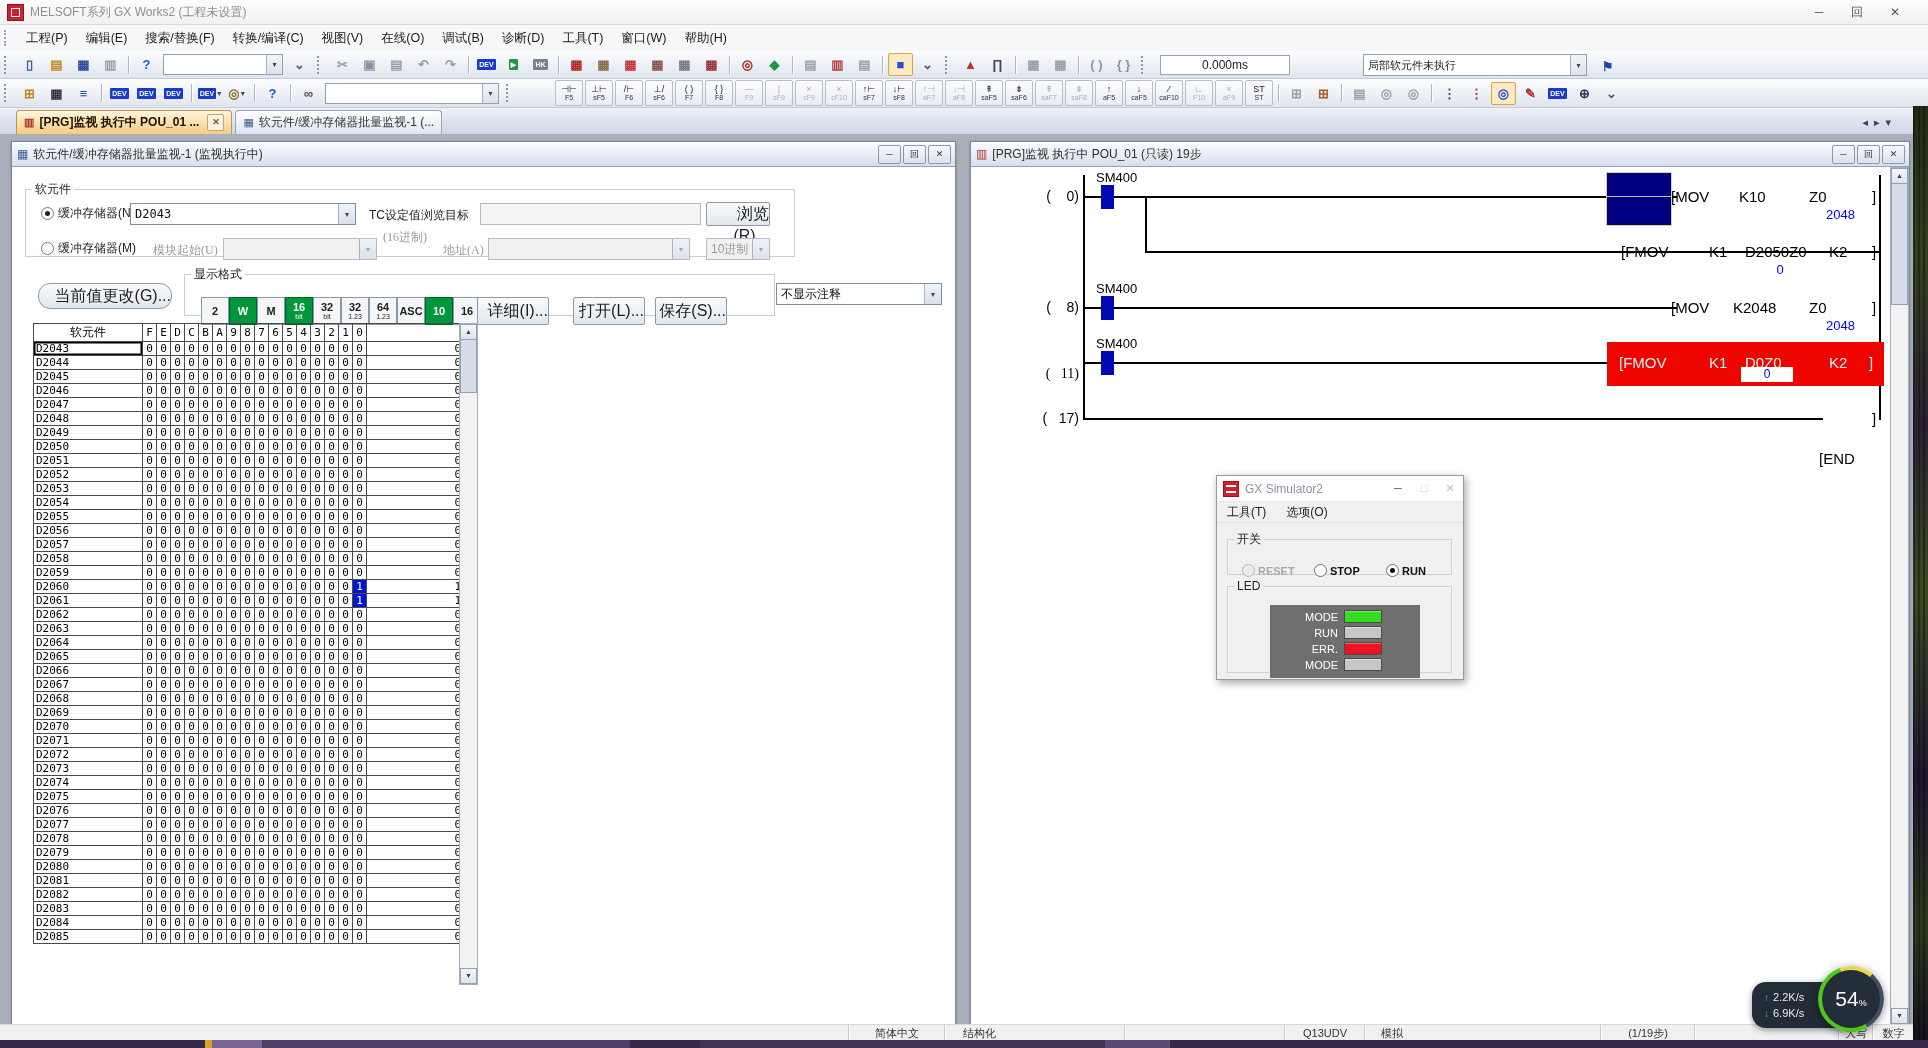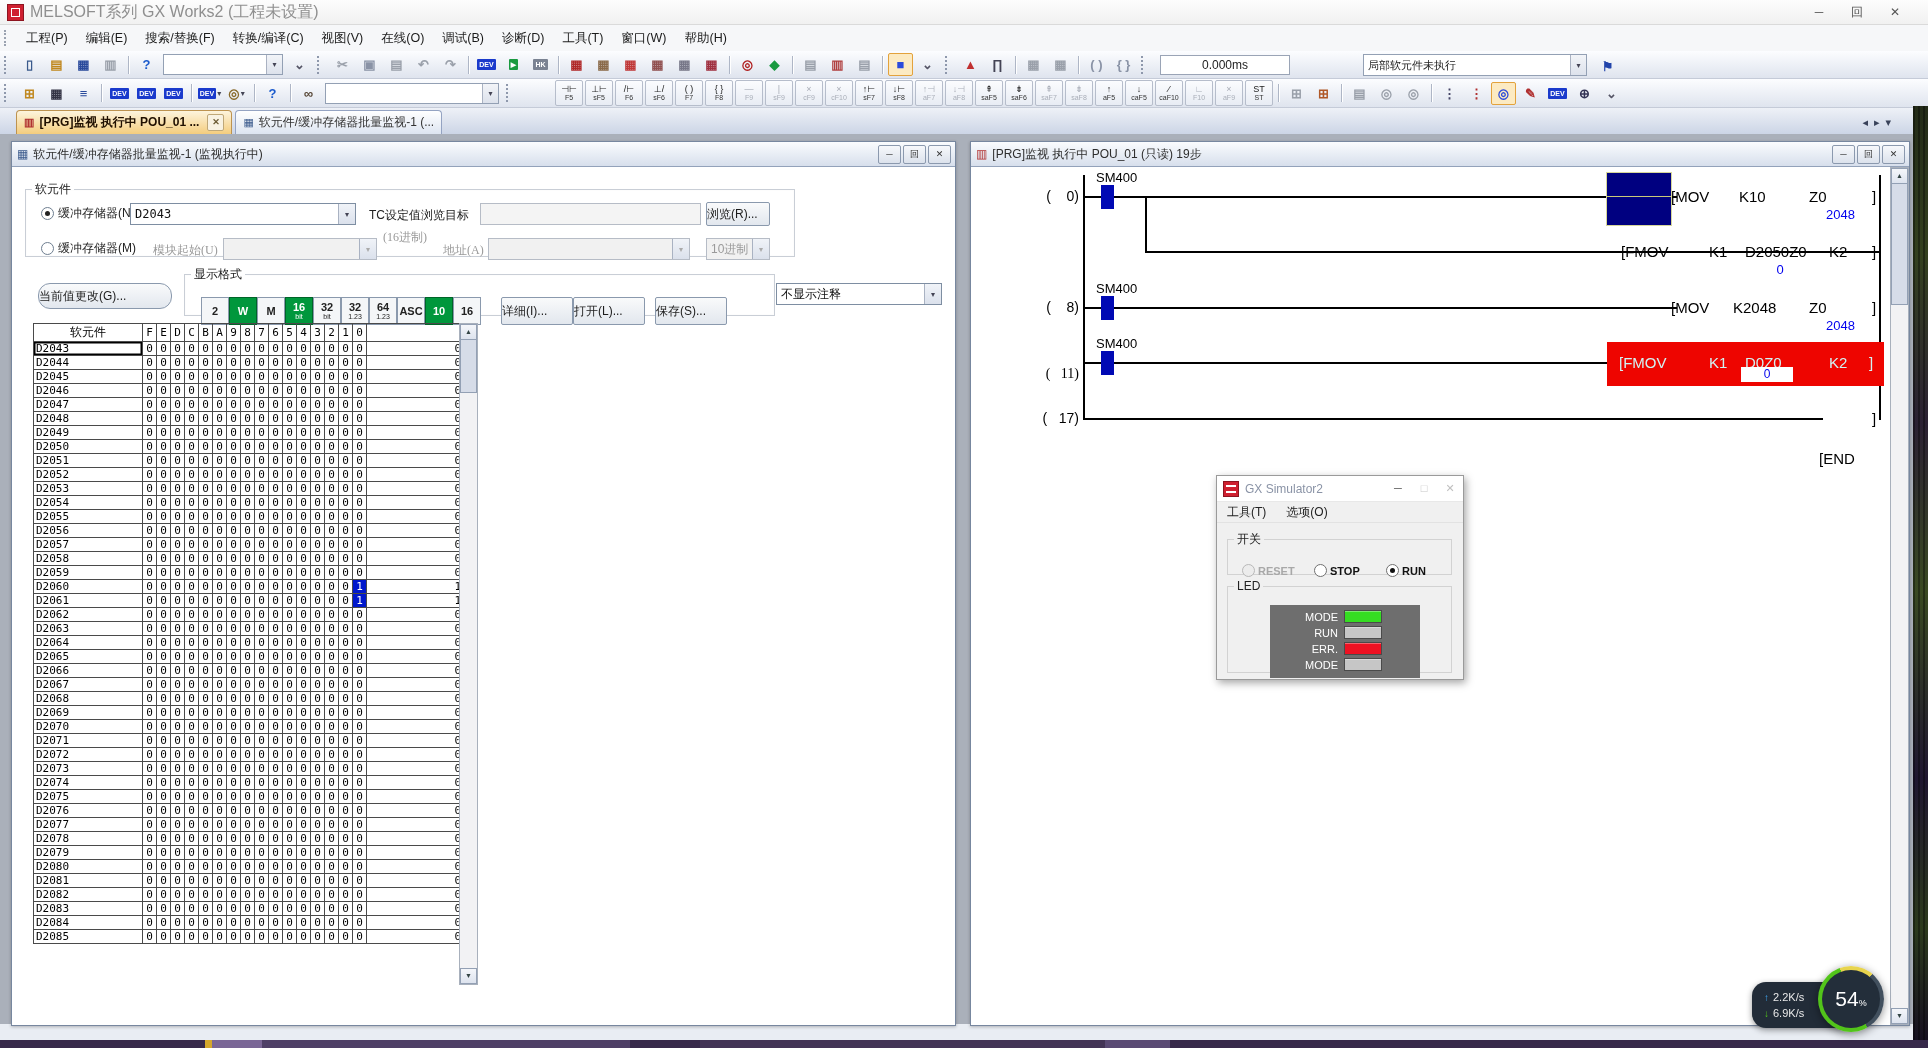--- a/index.html
+++ b/index.html
@@ -3,21 +3,21 @@
 <meta charset="utf-8">
 <style>
   html,body{margin:0;padding:0;}
   body{font-family:"Liberation Sans",sans-serif;background:#444;}
   #app{position:relative;width:1928px;height:1048px;background:#e9edf3;overflow:hidden;}
 
   
   .titlebar{position:absolute;left:0;top:0;width:1928px;height:24px;background:linear-gradient(#fdfdfd,#f1f1f1);border-bottom:1px solid #dadada;display:flex;align-items:center;}
   .app-icon{width:15px;height:15px;margin:0 6px 0 7px;background:#cf2030;border:1px solid #8d1420;position:relative;}
   .app-icon:before{content:"";position:absolute;left:3px;top:3px;right:3px;bottom:3px;border:1px solid #fff;}
-  .app-title{font-size:16px;color:#8f8f8f;}
+  .app-title{font-size:12px;color:#8f8f8f;}
   .win-ctrls{position:absolute;right:14px;top:0;height:24px;display:flex;}
   .win-ctrls span{width:38px;text-align:center;font-size:12px;color:#555;line-height:24px;}
   
   .menubar{position:absolute;left:0;top:25px;width:1928px;height:26px;background:#f6f7f9;display:flex;align-items:center;border-bottom:1px solid #e3e5e9;}
   .mhandle{width:5px;height:16px;margin:0 6px 0 4px;border-left:2px dotted #9aa2b0;}
   .menu-item{padding:4px 9px;font-size:12.5px;color:#1b1b1b;}
   
   .toolbar{position:absolute;left:0;width:1928px;background:linear-gradient(#fcfdff,#dfe4ee);border-bottom:1px solid #c5cbd8;display:flex;align-items:center;}
   #tb1{top:51px;height:27px;}
   #tb2{top:79px;height:28px;}
@@ -67,21 +67,21 @@
   .lbl.gray{color:#9a9a9a;font-family:Liberation Serif, serif;}
   .radio{position:absolute;display:flex;align-items:center;font-size:12px;color:#222;}
   .radio .circ{width:11px;height:11px;border:1px solid #6e7e90;border-radius:50%;background:#fff;margin-right:4px;position:relative;}
   .radio.checked .circ:before{content:"";position:absolute;left:2.5px;top:2.5px;width:5px;height:5px;border-radius:50%;background:#222;}
   .combo{position:absolute;height:20px;background:#fff;border:1px solid #7e8ea2;display:flex;align-items:center;justify-content:space-between;font-size:12px;}
   .combo .cval{padding-left:4px;font-family:"DejaVu Sans Mono",monospace;font-size:12px;color:#111;}
   .combo .carr{width:16px;height:100%;background:linear-gradient(#f0f3f8,#dbe1ec);border-left:1px solid #a9b2c2;font-size:8px;color:#445;display:flex;align-items:center;justify-content:center;}
   .combo.dis{background:#f1f1f1;border-color:#b6bcc6;}
   .combo.dis .carr{color:#aaa;}
   .tbox{position:absolute;height:20px;background:#f4f4f4;border:1px solid #b6bcc6;}
-  .btn{position:absolute;height:22px;background:linear-gradient(#f9fafb,#e2e7ee);border:1px solid #8a99ad;border-radius:2px;font-size:12px;color: #1c1c1c;text-align:left;}
+  .btn{position:absolute;height:22px;background:linear-gradient(#f9fafb,#e2e7ee);border:1px solid #8a99ad;border-radius:2px;font-size:16px;color: #1c1c1c;text-align:right;}
   .fbtn{position:absolute;top:14px;width:26px;height:26px;border:1px solid #8a99ad;background:#f4f6f8;display:inline-flex;flex-direction:column;align-items:center;justify-content:center;}
   .fbtn .fm{font-size:11px;font-weight:bold;color:#222;line-height:11px;}
   .fbtn .fs{font-size:7px;color:#222;line-height:7px;}
   .fbtn.on{background:#00973c;border-color:#006428;}
   .fbtn.on .fm,.fbtn.on .fs{color:#fff;}
   
   .devtable{position:absolute;left:21px;top:156px;border-collapse:collapse;font-family:"DejaVu Sans Mono",monospace;}
   .devtable th,.devtable td{border:1px solid #4a4a4a;padding:0;font-weight:normal;}
   .devtable th{height:13px;font-size:11px;}
   .devtable td{height:13px;font-size:11px;}
@@ -598,21 +598,21 @@
               </span><span class="fbtn" style="left: 184px;">
                 <span class="fm">64</span>
                 <span class="fs">1.23</span>
               </span><span class="fbtn" style="left: 212px;">
                 <span class="fm">ASC</span>
               </span><span class="fbtn on" style="left: 240px;">
                 <span class="fm">10</span>
               </span><span class="fbtn" style="left: 268px;">
                 <span class="fm">16</span>
               </span></span>
-          <span class="btn" style="left:292px;top:14px;width:70px;height:26px;line-height:26px;margin-left:24px;">详细(I)...</span>
+          <span class="btn" style="left:292px;top:14px;width:70px;height:26px;line-height:26px;">详细(I)...</span>
           <span class="btn" style="left:388px;top:14px;width:70px;height:26px;line-height:26px;">打开(L)...</span>
           <span class="btn" style="left:470px;top:14px;width:70px;height:26px;line-height:26px;">保存(S)...</span>
         </fieldset>
 
         <span class="combo" style="left:764px;top:116px;width:164px;">
           <span class="cval" style="font-family:'Liberation Sans',sans-serif;">不显示注释</span>
           <span class="carr">▾</span>
         </span>
 
         <table class="devtable">
@@ -1627,20 +1627,31 @@
 
         <span class="vscroll" id="lad-scroll">
           <span class="arr" style="top:0;">▲</span>
           <span class="thumb" style="top:15px;height:120px;"></span>
           <span class="arr" style="bottom:0;">▼</span>
         </span>
       </div>
     </div>
   </div>
 
+  <div class="statusbar">
+    <span class="spane" style="left:848px;width:96px;text-align:center;">简体中文</span>
+    <span class="spane" style="left:944px;width:180px;padding-left:18px;box-sizing:border-box;">结构化</span>
+    <span class="spane" style="left:1124px;width:160px;"></span>
+    <span class="spane" style="left:1284px;width:80px;text-align:center;">Q13UDV</span>
+    <span class="spane" style="left:1364px;width:236px;padding-left:16px;box-sizing:border-box;">模拟</span>
+    <span class="spane" style="left:1600px;width:94px;text-align:center;">(1/19步)</span>
+    <span class="spane" style="left:1694px;width:144px;"></span>
+    <span class="spane" style="left:1838px;width:34px;text-align:center;">大写</span>
+    <span class="spane" style="left:1872px;width:41px;text-align:center;">数字</span>
+  </div>
 
   <div class="taskbar">
     <span class="tseg" style="left:205px;width:7px;background:#d4a72c;"></span>
     <span class="tseg" style="left:212px;width:50px;background:#7a6696;"></span>
     <span class="tseg" style="left:262px;width:368px;background:#4e3f66;"></span>
     <span class="tseg" style="left:700px;width:405px;background:#433456;"></span>
     <span class="tseg" style="left:1105px;width:65px;background:#5a4a74;"></span>
   </div>
   <div class="deskstrip"></div>
 

